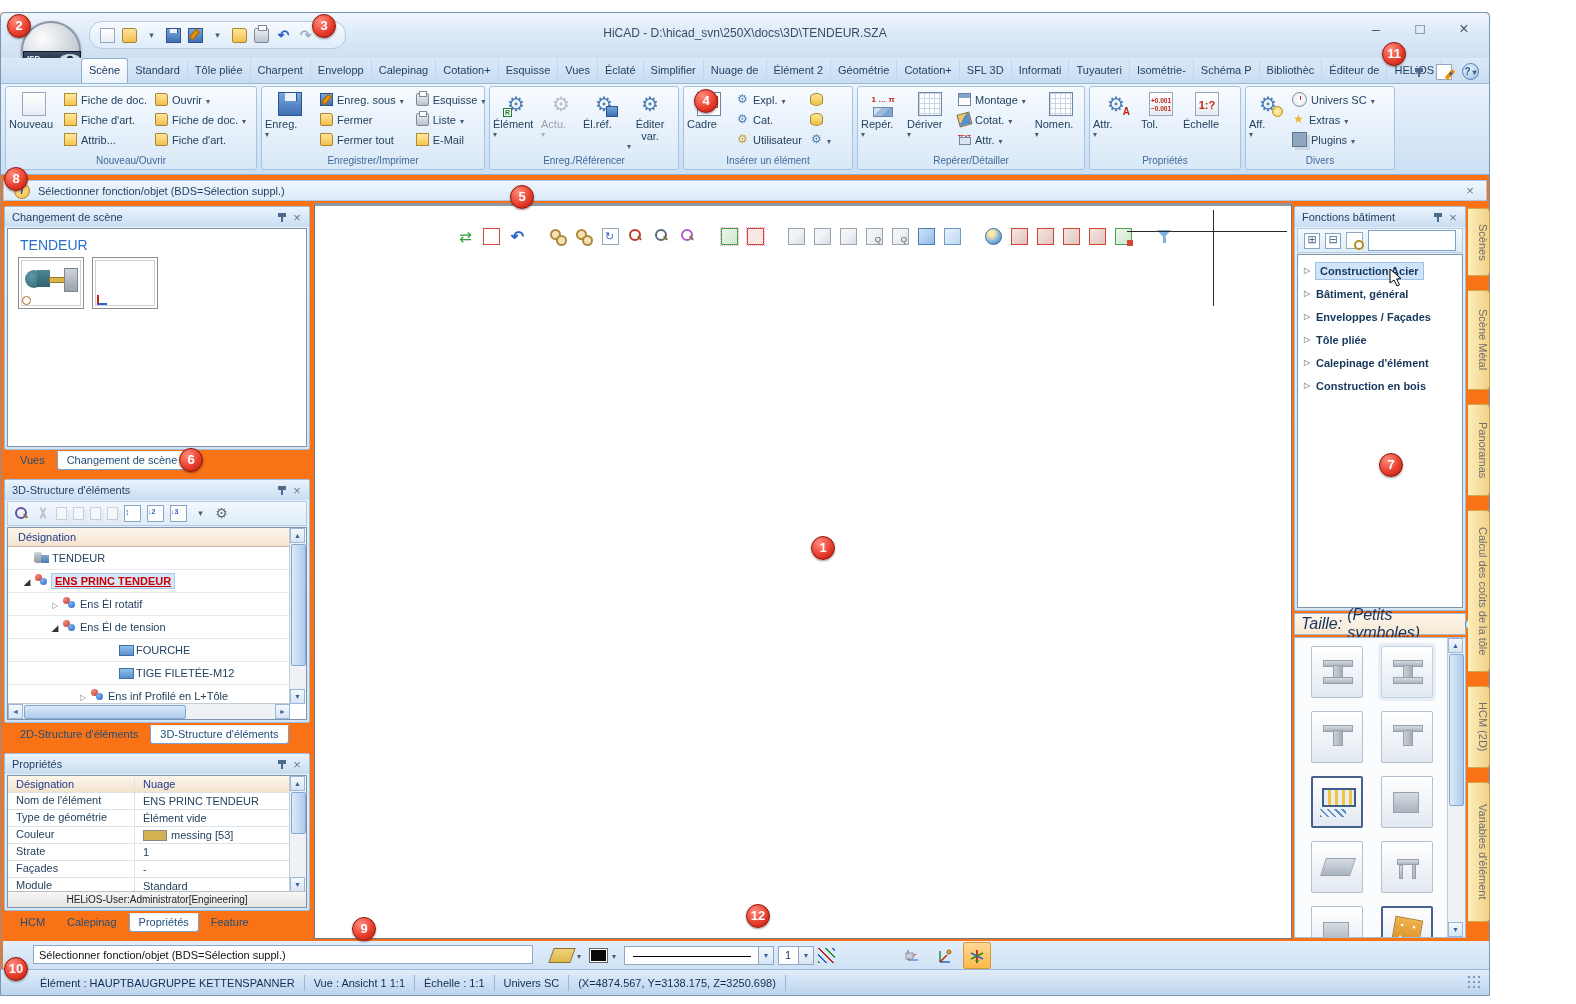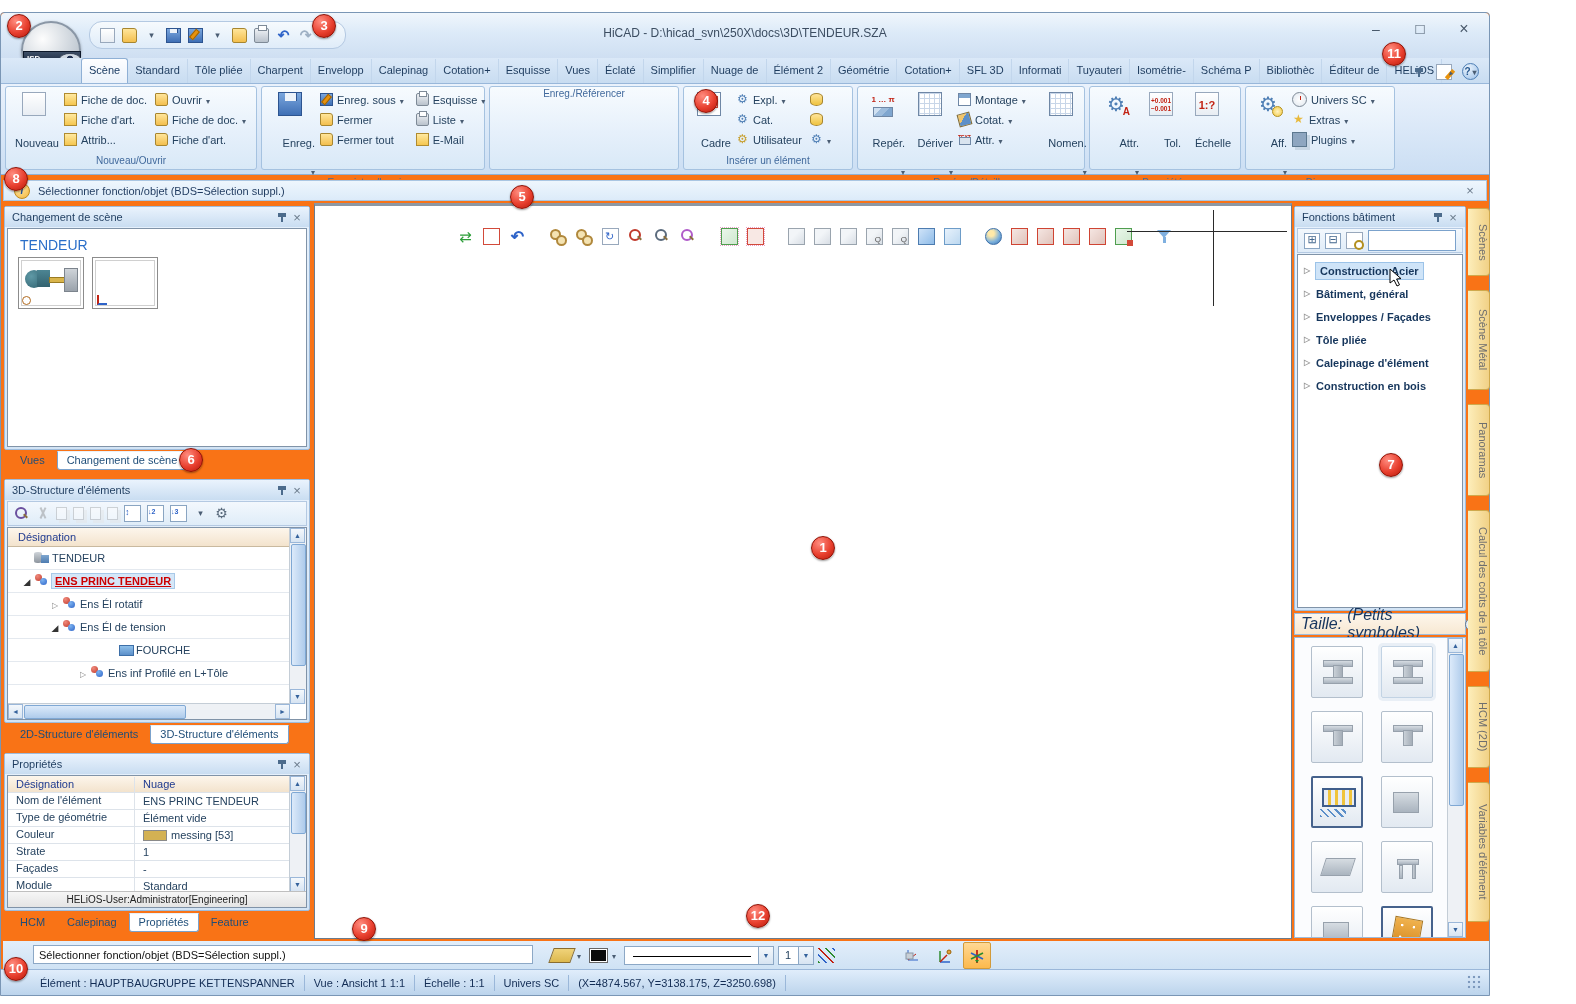--- a/index.html
+++ b/index.html
@@ -42,21 +42,21 @@
   .editic{width:14px;height:14px;background:#fff;border:1px solid #98a8bc;position:relative;}
   .editic::after{content:"";position:absolute;right:-1px;bottom:-1px;width:4px;height:11px;background:#e8920c;transform:rotate(42deg);}
   .helpic{width:15px;height:15px;border-radius:50%;background:radial-gradient(circle at 35% 30%,#eaf3fc,#9cc0e8);border:1px solid #4f7fb5;color:#24568e;font-weight:bold;font-size:10px;text-align:center;line-height:15px;}
   .helpic::before{content:"?";}
   .ddmini::after{content:"▾";color:#4a5d73;font-size:8px;margin-left:2px;}
   
   #ribbon{position:absolute;left:0;top:71px;width:1488px;height:91px;background:linear-gradient(#eaf2fc,#d4e4f6 70%,#cbdef3);border-bottom:1px solid #8fb0d5;box-sizing:border-box;display:flex;padding:2px 0 0 4px;}
   .rgroup{height:84px;border:1px solid #a5c2e0;border-radius:3px;background:linear-gradient(#f7fbfe,#e6f0fb 55%,#d9e9f7);display:flex;flex-direction:column;margin-right:4px;box-sizing:border-box;flex:none;}
   .gbody{flex:1;display:flex;padding:2px 3px 0 3px;gap:2px;}
   .glabel{height:15px;text-align:center;color:#40699c;font-size:10px;line-height:14px;}
-  .bigbtn{width:50px;display:flex;flex-direction:column;align-items:flex-end;color:#25425f;text-align:center;line-height:12px;flex:none;gap:19px;}
+  .bigbtn{width:50px;display:flex;flex-direction:column;align-items:flex-start;color:#25425f;text-align:center;line-height:12px;flex:none;}
   .bigbtn .blabel{white-space:nowrap;overflow:hidden;max-width:52px;}
   .bigbtn.wrap .blabel{white-space:normal;}
   .gi{width:24px;height:24px;margin:3px auto 2px;position:relative;flex:none;}
   .scol{display:flex;flex-direction:column;justify-content:flex-start;gap:1px;padding-top:1px;}
   .sbtn{height:19px;display:flex;align-items:center;gap:4px;padding:0 3px;white-space:nowrap;color:#25425f;}
   .si{width:13px;height:13px;position:relative;flex:none;}
   .caret{width:8px;flex:none;}
   .caret::before{content:"▾";color:#4a5d73;font-size:8px;}
   .bcaret{height:8px;line-height:6px;}
   .bcaret::before{content:"▾";color:#4a5d73;font-size:8px;}
@@ -396,20 +396,41 @@
           <div class="sbtn">
               <span class="si i-ydoc"></span>
               <span>E-Mail</span>
             </div>
         </div>
       </div>
       <div class="glabel">Enregistrer/Imprimer</div>
     </div>
 
     <div class="rgroup" style="width:190px">
+      <div class="gbody">
+        <div class="bigbtn" style="width:46px">
+          <span class="gi gear-b sub-r"></span>
+          <span class="blabel">Élément</span>
+          <span class="bcaret"></span>
+        </div>
+        <div class="bigbtn dis" style="width:40px">
+          <span class="gi gear-b"></span>
+          <span class="blabel">Actu.</span>
+          <span class="bcaret"></span>
+        </div>
+        <div class="bigbtn" style="width:42px">
+          <span class="gi gear-b sub-save"></span>
+          <span class="blabel">Él.réf.</span>
+        </div>
+        <div class="bigbtn wrap" style="width:46px">
+          <span class="gi gear-b"></span>
+          <span class="blabel">Éditer var.</span>
+          <span class="bcaret"></span>
+        </div>
+      </div>
       <div class="glabel">Enreg./Référencer</div>
     </div>
 
     <div class="rgroup" style="width:170px">
       <div class="gbody">
         <div class="bigbtn" style="width:44px">
           <span class="gi i-cadre"></span>
           <span class="blabel">Cadre</span>
         </div>
         <div class="scol">
@@ -604,20 +625,25 @@
           </div>
             <div class="trow lvl1 asm open">
             <span class="exp"></span>
             <span class="ticn"></span>
             <span class="tlbl">Ens Él de tension</span>
           </div>
             <div class="trow lvl3 part noexp">
             <span class="exp"></span>
             <span class="ticn"></span>
             <span class="tlbl">FOURCHE</span>
+          </div>
+            <div class="trow lvl3 part noexp">
+            <span class="exp"></span>
+            <span class="ticn"></span>
+            <span class="tlbl">TIGE FILETÉE-M12</span>
           </div>
             <div class="trow lvl2 asm closed">
             <span class="exp"></span>
             <span class="ticn"></span>
             <span class="tlbl">Ens inf Profilé en L+Tôle</span>
           </div>
           </div>
       </div>
       <div class="vscroll">
         <div class="sbbtn up"></div>

